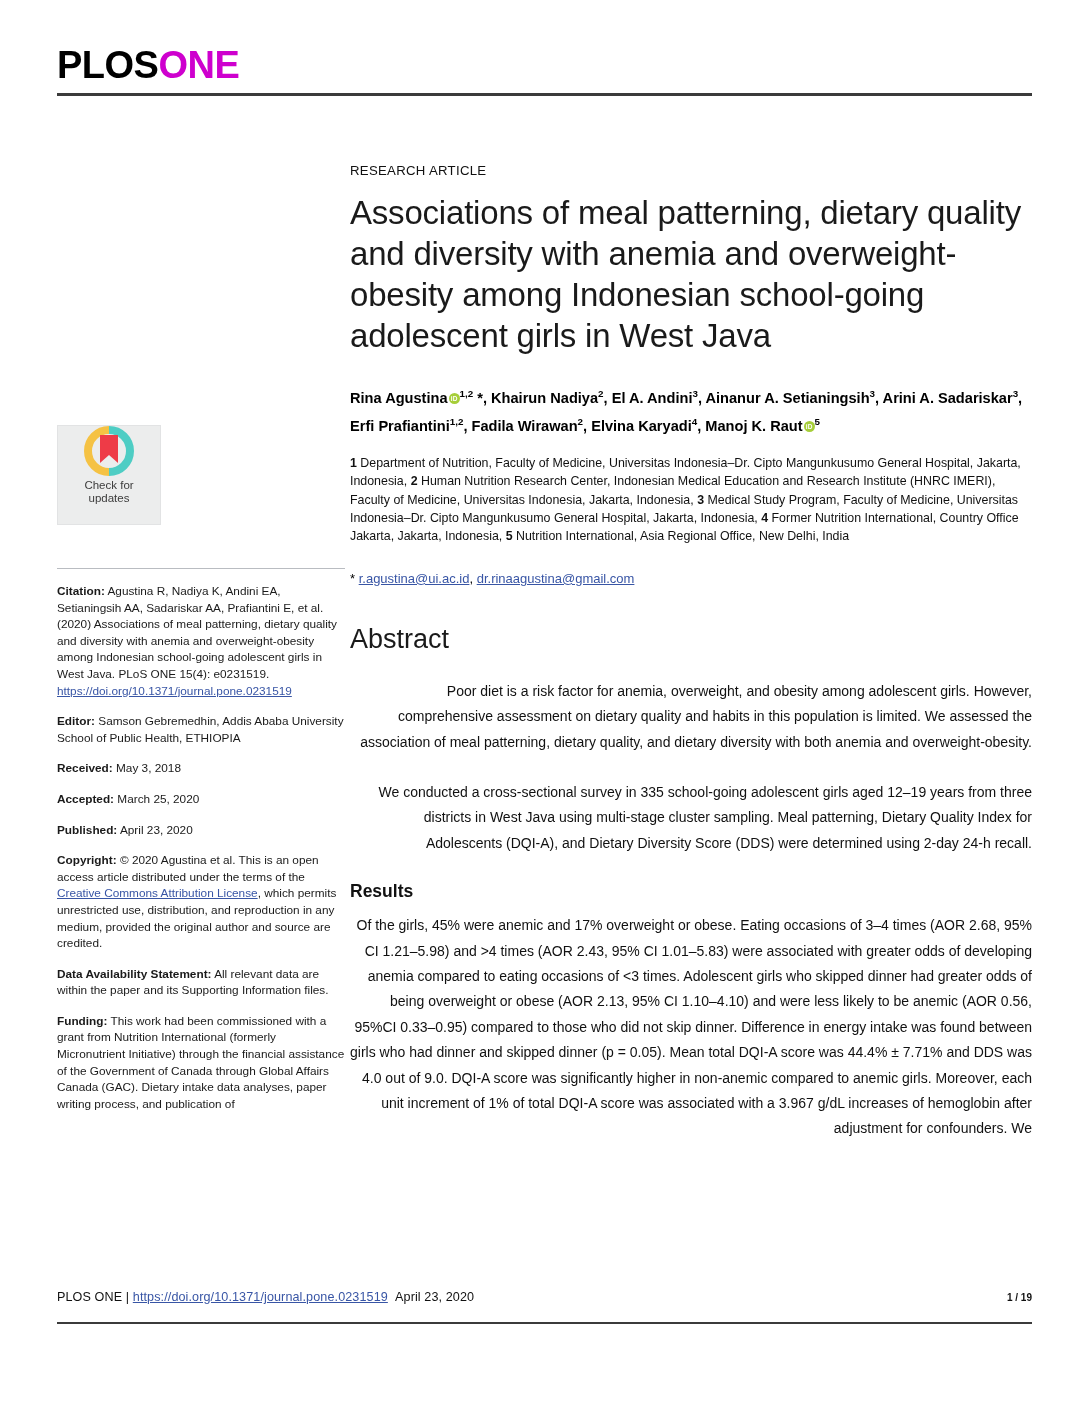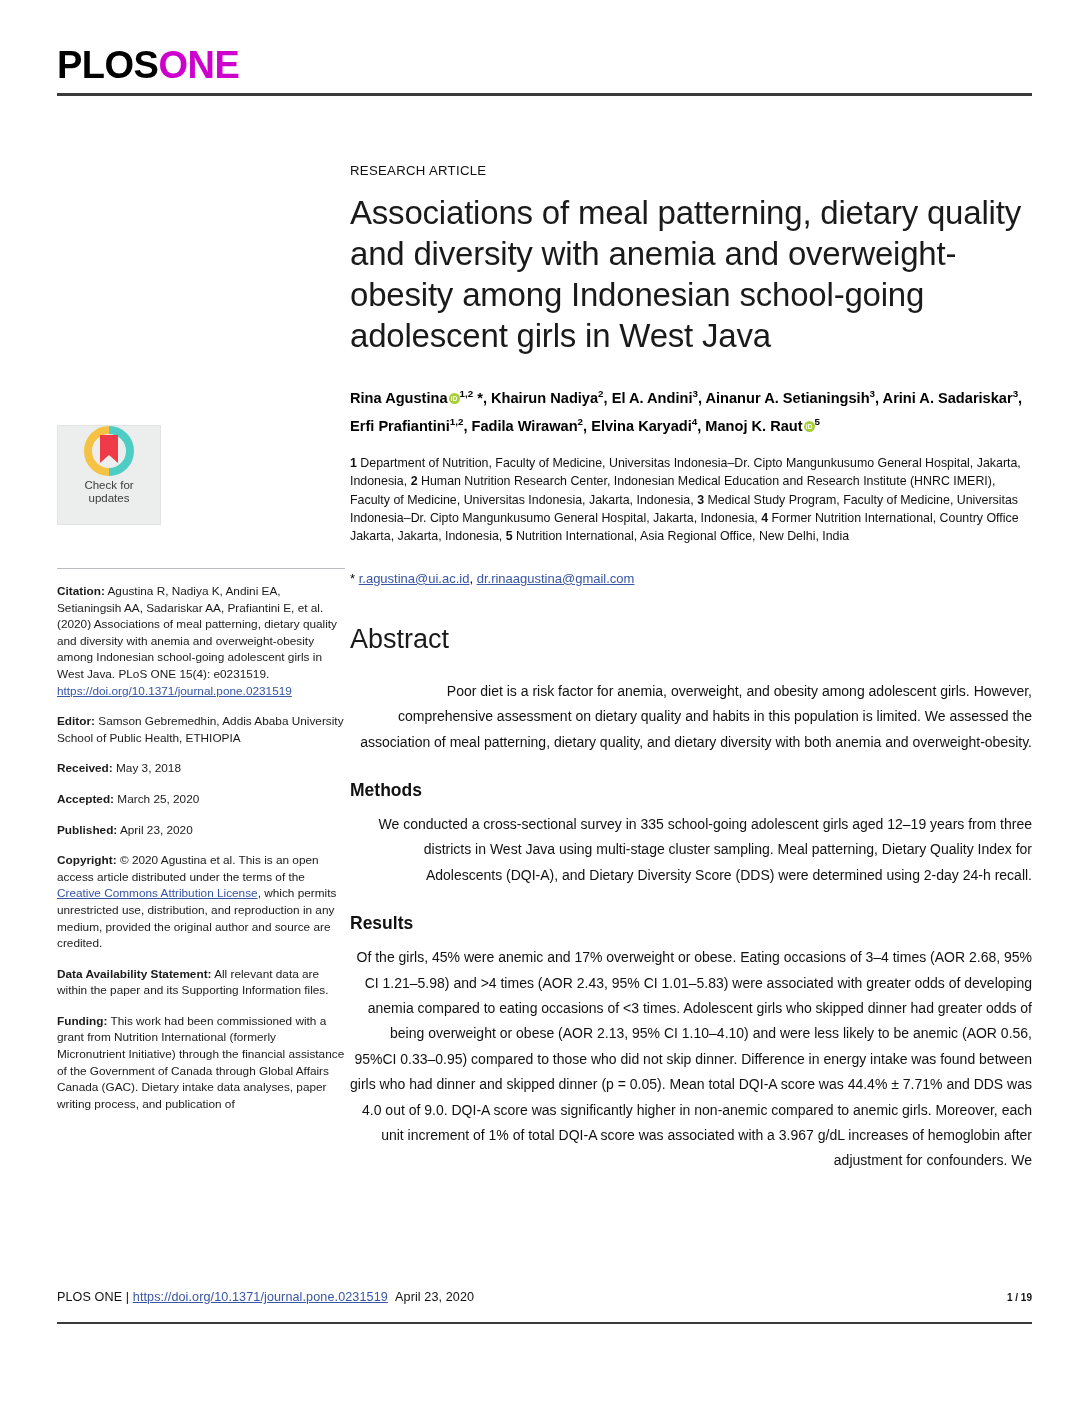--- a/index.html
+++ b/index.html
@@ -288,21 +288,20 @@
     <div class="affil"><b>1</b><span> Department of Nutrition, Faculty of Medicine, Universitas Indonesia–Dr. Cipto Mangunkusumo General Hospital, Jakarta, Indonesia, </span><b>2</b><span> Human Nutrition Research Center, Indonesian Medical Education and Research Institute (HNRC IMERI), Faculty of Medicine, Universitas Indonesia, Jakarta, Indonesia, </span><b>3</b><span> Medical Study Program, Faculty of Medicine, Universitas Indonesia–Dr. Cipto Mangunkusumo General Hospital, Jakarta, Indonesia, </span><b>4</b><span> Former Nutrition International, Country Office Jakarta, Jakarta, Indonesia, </span><b>5</b><span> Nutrition International, Asia Regional Office, New Delhi, India</span></div>
 
     <div class="corresp">
       <span>* </span><a class="link" href="#">r.agustina@ui.ac.id</a><span>, </span><a class="link" href="#">dr.rinaagustina@gmail.com</a>
     </div>
 
     <h2 class="abstract-h">Abstract</h2>
 
     <div>
         <p class="sec-body">Poor diet is a risk factor for anemia, overweight, and obesity among adolescent girls. However, comprehensive assessment on dietary quality and habits in this population is limited. We assessed the association of meal patterning, dietary quality, and dietary diversity with both anemia and overweight-obesity.</p>
-        <h3 class="sec">Methods</h3>
         <p class="sec-body">We conducted a cross-sectional survey in 335 school-going adolescent girls aged 12–19 years from three districts in West Java using multi-stage cluster sampling. Meal patterning, Dietary Quality Index for Adolescents (DQI-A), and Dietary Diversity Score (DDS) were determined using 2-day 24-h recall.</p>
         <h3 class="sec">Results</h3>
         <p class="sec-body">Of the girls, 45% were anemic and 17% overweight or obese. Eating occasions of 3–4 times (AOR 2.68, 95% CI 1.21–5.98) and &gt;4 times (AOR 2.43, 95% CI 1.01–5.83) were associated with greater odds of developing anemia compared to eating occasions of &lt;3 times. Adolescent girls who skipped dinner had greater odds of being overweight or obese (AOR 2.13, 95% CI 1.10–4.10) and were less likely to be anemic (AOR 0.56, 95%CI 0.33–0.95) compared to those who did not skip dinner. Difference in energy intake was found between girls who had dinner and skipped dinner (p = 0.05). Mean total DQI-A score was 44.4% ± 7.71% and DDS was 4.0 out of 9.0. DQI-A score was significantly higher in non-anemic compared to anemic girls. Moreover, each unit increment of 1% of total DQI-A score was associated with a 3.967 g/dL increases of hemoglobin after adjustment for confounders. We</p>
       </div>
 
   </div>
 
   <div class="footer-rule"></div>
   <div class="footer">
     <div class="footer-left">

